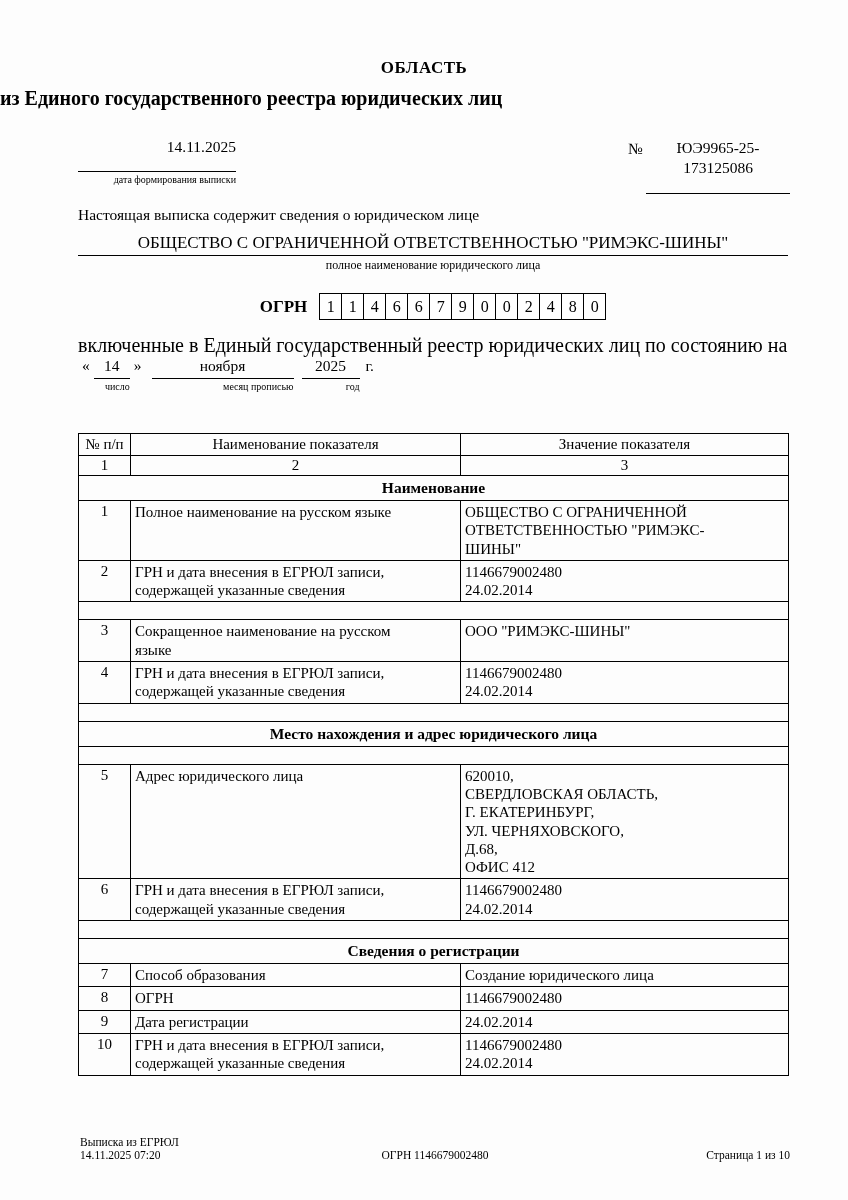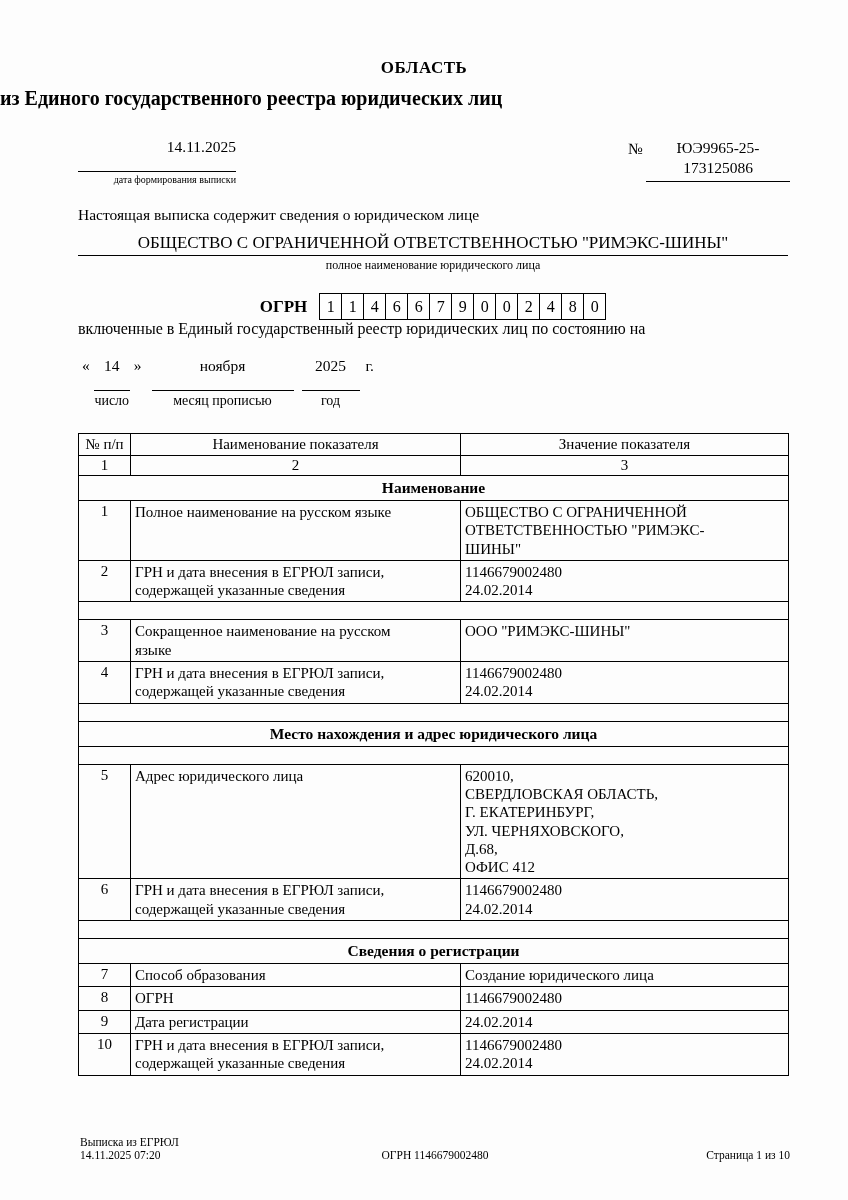--- a/index.html
+++ b/index.html
@@ -16,43 +16,43 @@
   }
   .doc-subtitle {
     position:absolute; top:87px; left:0; width:848px;
     text-align:left; font-size:20px; font-weight:bold;
   }
   .date-block { position:absolute; top:138px; left:78px; width:158px; text-align:right; }
   .date-value { font-size:15.5px; padding-bottom:15px; border-bottom:1px solid #000; }
   .date-caption { font-size:10px; padding-top:2px; }
   .num-sign { position:absolute; top:140px; left:628px; font-size:15.5px; }
   .number-block { position:absolute; top:138px; left:646px; width:144px; text-align:center; }
-  .number-lines { font-size:15.5px; line-height:20px; padding-bottom:3px; border-bottom:1px solid #000; }
+  .number-lines { font-size:15.5px; line-height:20px; padding-bottom:15px; border-bottom:1px solid #000; }
   .intro-line { position:absolute; top:206px; left:78px; width:710px; font-size:15.5px; }
   .company-block { position:absolute; top:233px; left:78px; width:710px; text-align:center; }
   .company-name { font-size:17px; padding-bottom:2px; border-bottom:1px solid #000; }
   .company-caption { font-size:12px; padding-top:2px; }
   .ogrn-row {
     position:absolute; top:293px; left:78px; width:710px;
     display:flex; justify-content:center; align-items:center;
   }
   .ogrn-label { font-weight:bold; font-size:17px; margin-right:12px; }
   .ogrn-boxes { display:flex; }
   .ogrn-box {
     width:23px; height:27px; border:1px solid #000; margin-left:-1px;
     display:flex; align-items:center; justify-content:center; font-size:16px;
     background:#fff;
   }
   .ogrn-box:first-child { margin-left:0; }
-  .included-line { position:absolute; top:320px; left:78px; width:710px; font-size:16px; }
+  .included-line { position:absolute; top:334px; left:78px; width:710px; font-size:20px; }
   .date-line { position:absolute; top:357px; left:78px; display:flex; font-size:15.5px; align-items:flex-start; }
   .quote { padding:0 4px; }
   .dgroup { text-align:center; }
-  .dgroup .dval { border-bottom:1px solid #000; padding-bottom:15px; }
-  .dgroup .dlabel { font-size:14px; padding-top:2px; }
+  .dgroup .dval { border-bottom:1px solid #000; padding-bottom:3px; }
+  .dgroup .dlabel { font-size:10px; padding-top:2px;text-align:right; }
   .dg-day { width:36px; }
   .dg-month { width:142px; margin-left:6px; }
   .dg-year { width:58px; margin-left:8px; }
   .year-suffix { margin-left:6px; }
   .register-table {
     position:absolute; top:433px; left:78px; width:710px;
     border-collapse:collapse; font-size:15px; table-layout:fixed;
   }
   .register-table th, .register-table td { border:1px solid #000; }
   .col-num { width:52px; }

